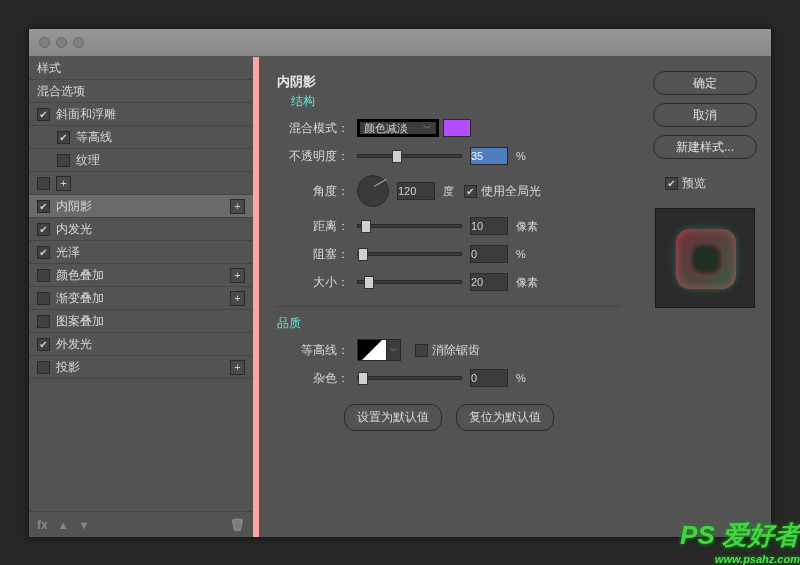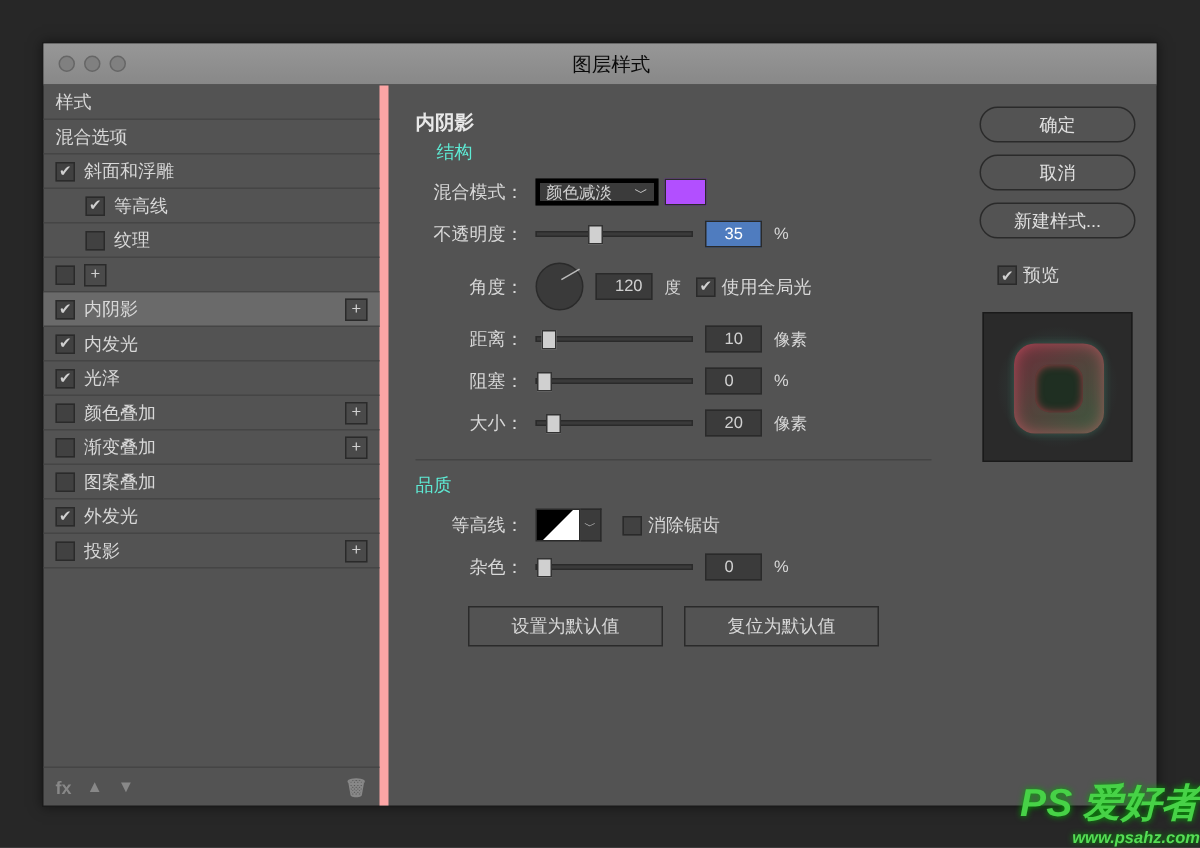--- a/index.html
+++ b/index.html
@@ -24,54 +24,53 @@
 .main { flex: 1; padding: 16px 18px; font-size: 12px; color: #d8d8d8; position: relative; }
 .section-title { font-size: 13px; font-weight: bold; color: #e8e8e8; }
 .subsection { margin-left: 14px; margin-top: 2px; font-size: 12px; color: #5eead4; }
 .row { display: flex; align-items: center; margin-top: 8px; height: 20px; }
 .row .label { width: 72px; text-align: right; margin-right: 8px; }
 .select { width: 82px; height: 18px; background: #3b3b3b; border: 3px solid #000000; color: #d0d0d0; font-size: 11px; padding: 0 4px; display: flex; align-items: center; justify-content: space-between; }
 .select .caret { font-size: 9px; }
 .swatch { width: 28px; height: 18px; background: #b24fff; border: 1px solid #2a2a2a; margin-left: 4px; }
 .slider { width: 105px; height: 4px; background: #3a3a3a; border: 1px solid #2a2a2a; position: relative; margin-right: 8px; }
 .slider .thumb { position: absolute; top: -5px; width: 10px; height: 13px; background: #d0d0d0; border: 1px solid #333; }
-.num { width: 38px; height: 18px; background: #3b3b3b; border: 1px solid #2a2a2a; color: #d0d0d0; font-size: 11px; padding: 0 12px; display: flex; align-items: center; }
+.num { width: 38px; height: 18px; background: #3b3b3b; border: 1px solid #2a2a2a; color: #d0d0d0; font-size: 11px; padding: 0 0; display: flex; align-items: center; }
 .num.sel { background: #4f7cbf; color: #fff; }
 .unit { margin-left: 8px; font-size: 11px; }
 .angle-dial { width: 32px; height: 32px; border-radius: 50%; background: #3a3a3a; border: 1px solid #2a2a2a; position: relative; margin-right: 8px; }
 .angle-dial::after { content: ""; position: absolute; width: 14px; height: 1px; background: #bbb; left: 16px; top: 10px; transform-origin: 0 0; transform: rotate(-30deg); }
 .chk-inline { width: 13px; height: 13px; border: 1px solid #2a2a2a; background: #414141; margin-right: 4px; display: flex; align-items: center; justify-content: center; font-size: 10px; color: #d0d0d0; }
 .chk-inline.on::after { content: "✔"; }
 .divider { height: 1px; background: #444; margin: 14px 0 8px 0; }
 .contour { width: 30px; height: 22px; background: linear-gradient(135deg, #000 49%, #fff 51%); border: 1px solid #2a2a2a; }
 .contour-wrap { display: flex; align-items: center; }
 .caret-small { width: 14px; height: 22px; background: #3b3b3b; border: 1px solid #2a2a2a; border-left: none; display: flex; align-items: center; justify-content: center; font-size: 8px; color: #bbb; }
 .btn-row { display: flex; gap: 14px; margin-top: 16px; justify-content: center; }
-.btn-flat { padding: 4px 28px; background: #535353; border: 1px solid #2a2a2a; color: #d8d8d8; font-size: 12px; cursor: pointer; border-radius: 0; }
+.btn-flat { padding: 4px 12px; background: #535353; border: 1px solid #2a2a2a; color: #d8d8d8; font-size: 12px; cursor: pointer; border-radius: 11px; }
 .rightcol { width: 132px; padding: 14px 14px; display: flex; flex-direction: column; gap: 8px; }
 .pill { height: 24px; border: 1px solid #2a2a2a; border-radius: 12px; background: #535353; color: #e0e0e0; font-size: 12px; display: flex; align-items: center; justify-content: center; cursor: pointer; }
 .preview-chk { display: flex; align-items: center; margin-top: 8px; margin-left: 12px; font-size: 12px; color: #d8d8d8; }
 .preview-box { width: 100px; height: 100px; background: #2a2a2a; border: 1px solid #1a1a1a; margin-top: 8px; align-self: center; position: relative; overflow: hidden; }
 .pglow { position: absolute; inset: 8px; background: radial-gradient(circle, rgba(90,200,180,0.2) 0%, transparent 70%); }
 .psquare { position: absolute; left: 20px; top: 20px; width: 60px; height: 60px; border-radius: 14px; background: linear-gradient(135deg, #6b2f3a, #3a5a3f); box-shadow: inset 0 0 10px rgba(255,100,120,0.5), 0 0 6px rgba(100,255,200,0.2); }
 .psquare::after { content: ""; position: absolute; left: 14px; top: 14px; width: 32px; height: 32px; border-radius: 10px; background: #1f2f22; box-shadow: inset 0 0 6px rgba(255,80,100,0.6); }
 .watermark { position: absolute; right: 0; bottom: 0; font-size: 26px; color: #47d247; font-style: italic; font-weight: bold; text-shadow: 0 0 4px #0a0; pointer-events: none; }
 .watermark small { font-size: 11px; display: block; text-align: right; color: #5d5; }
 </style>
 </head>
 <body>
 
 <div class="outer">
   <div class="titlebar">
     <div class="traffic">
       <div class="tl"></div>
       <div class="tl"></div>
       <div class="tl"></div>
     </div>
-    <div class="title">图层样式</div>
   </div>
   <div class="content">
 
     <div class="sidebar">
       <div class="sb-item">
         <span class="lbl">样式</span>
       </div>
       <div class="sb-item">
         <span class="lbl">混合选项</span>
       </div>

